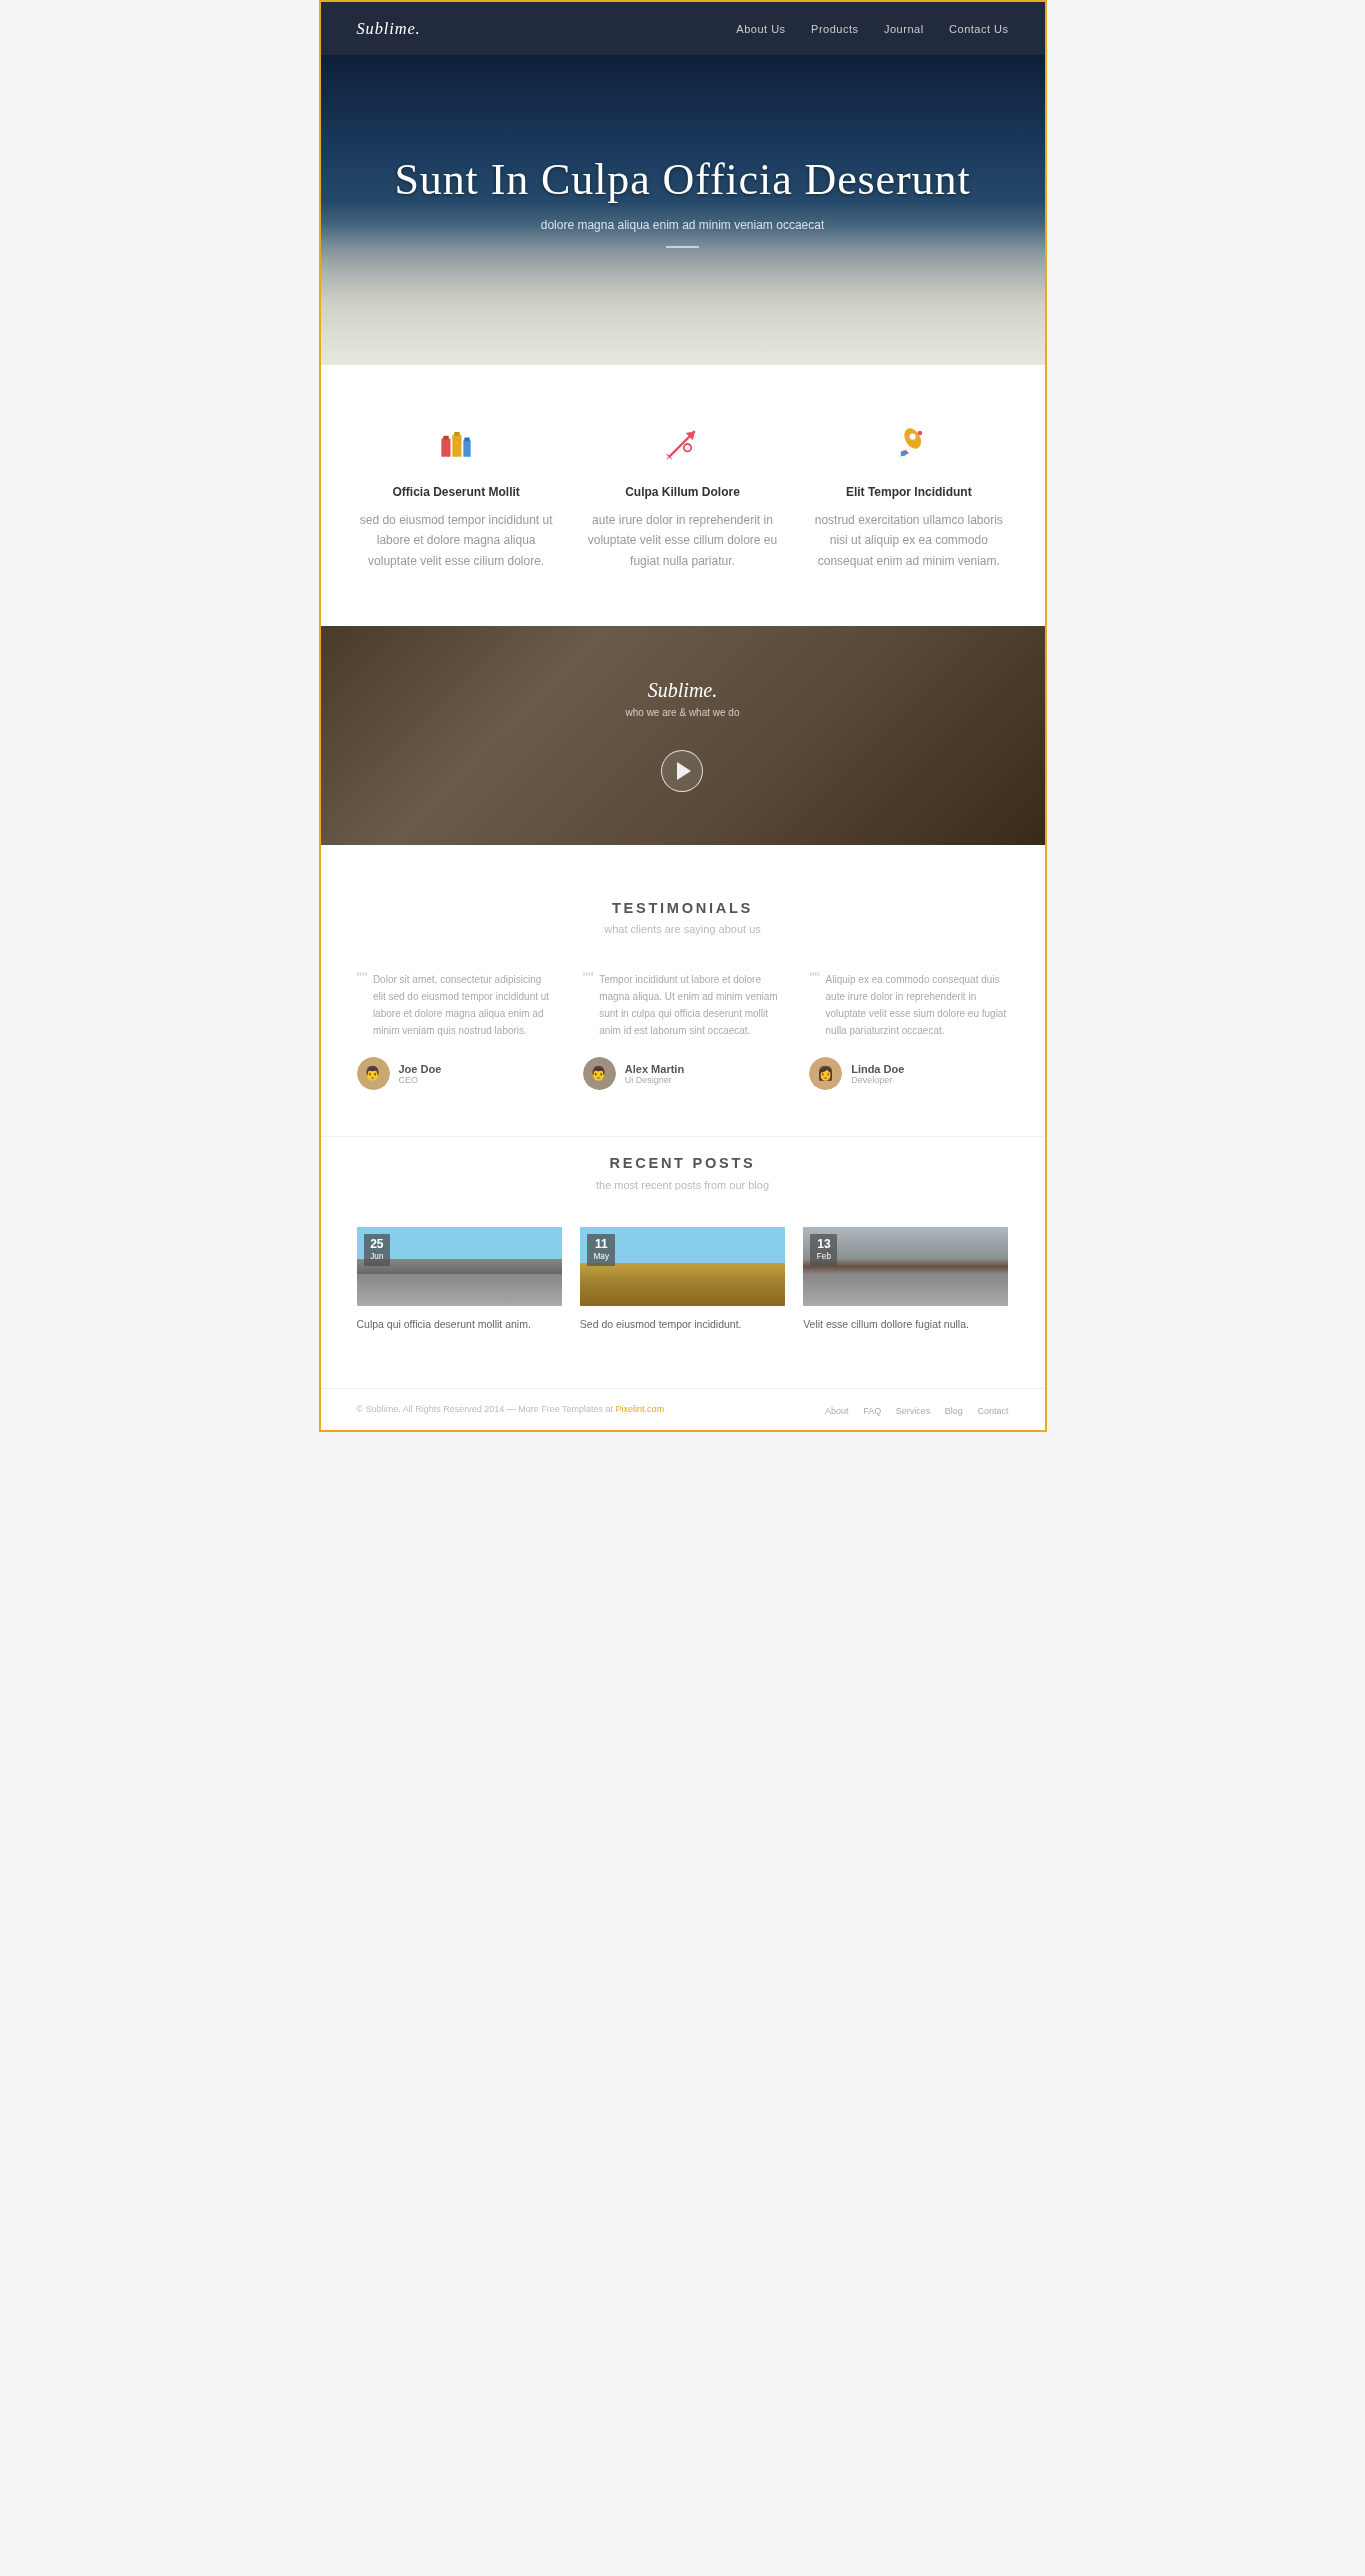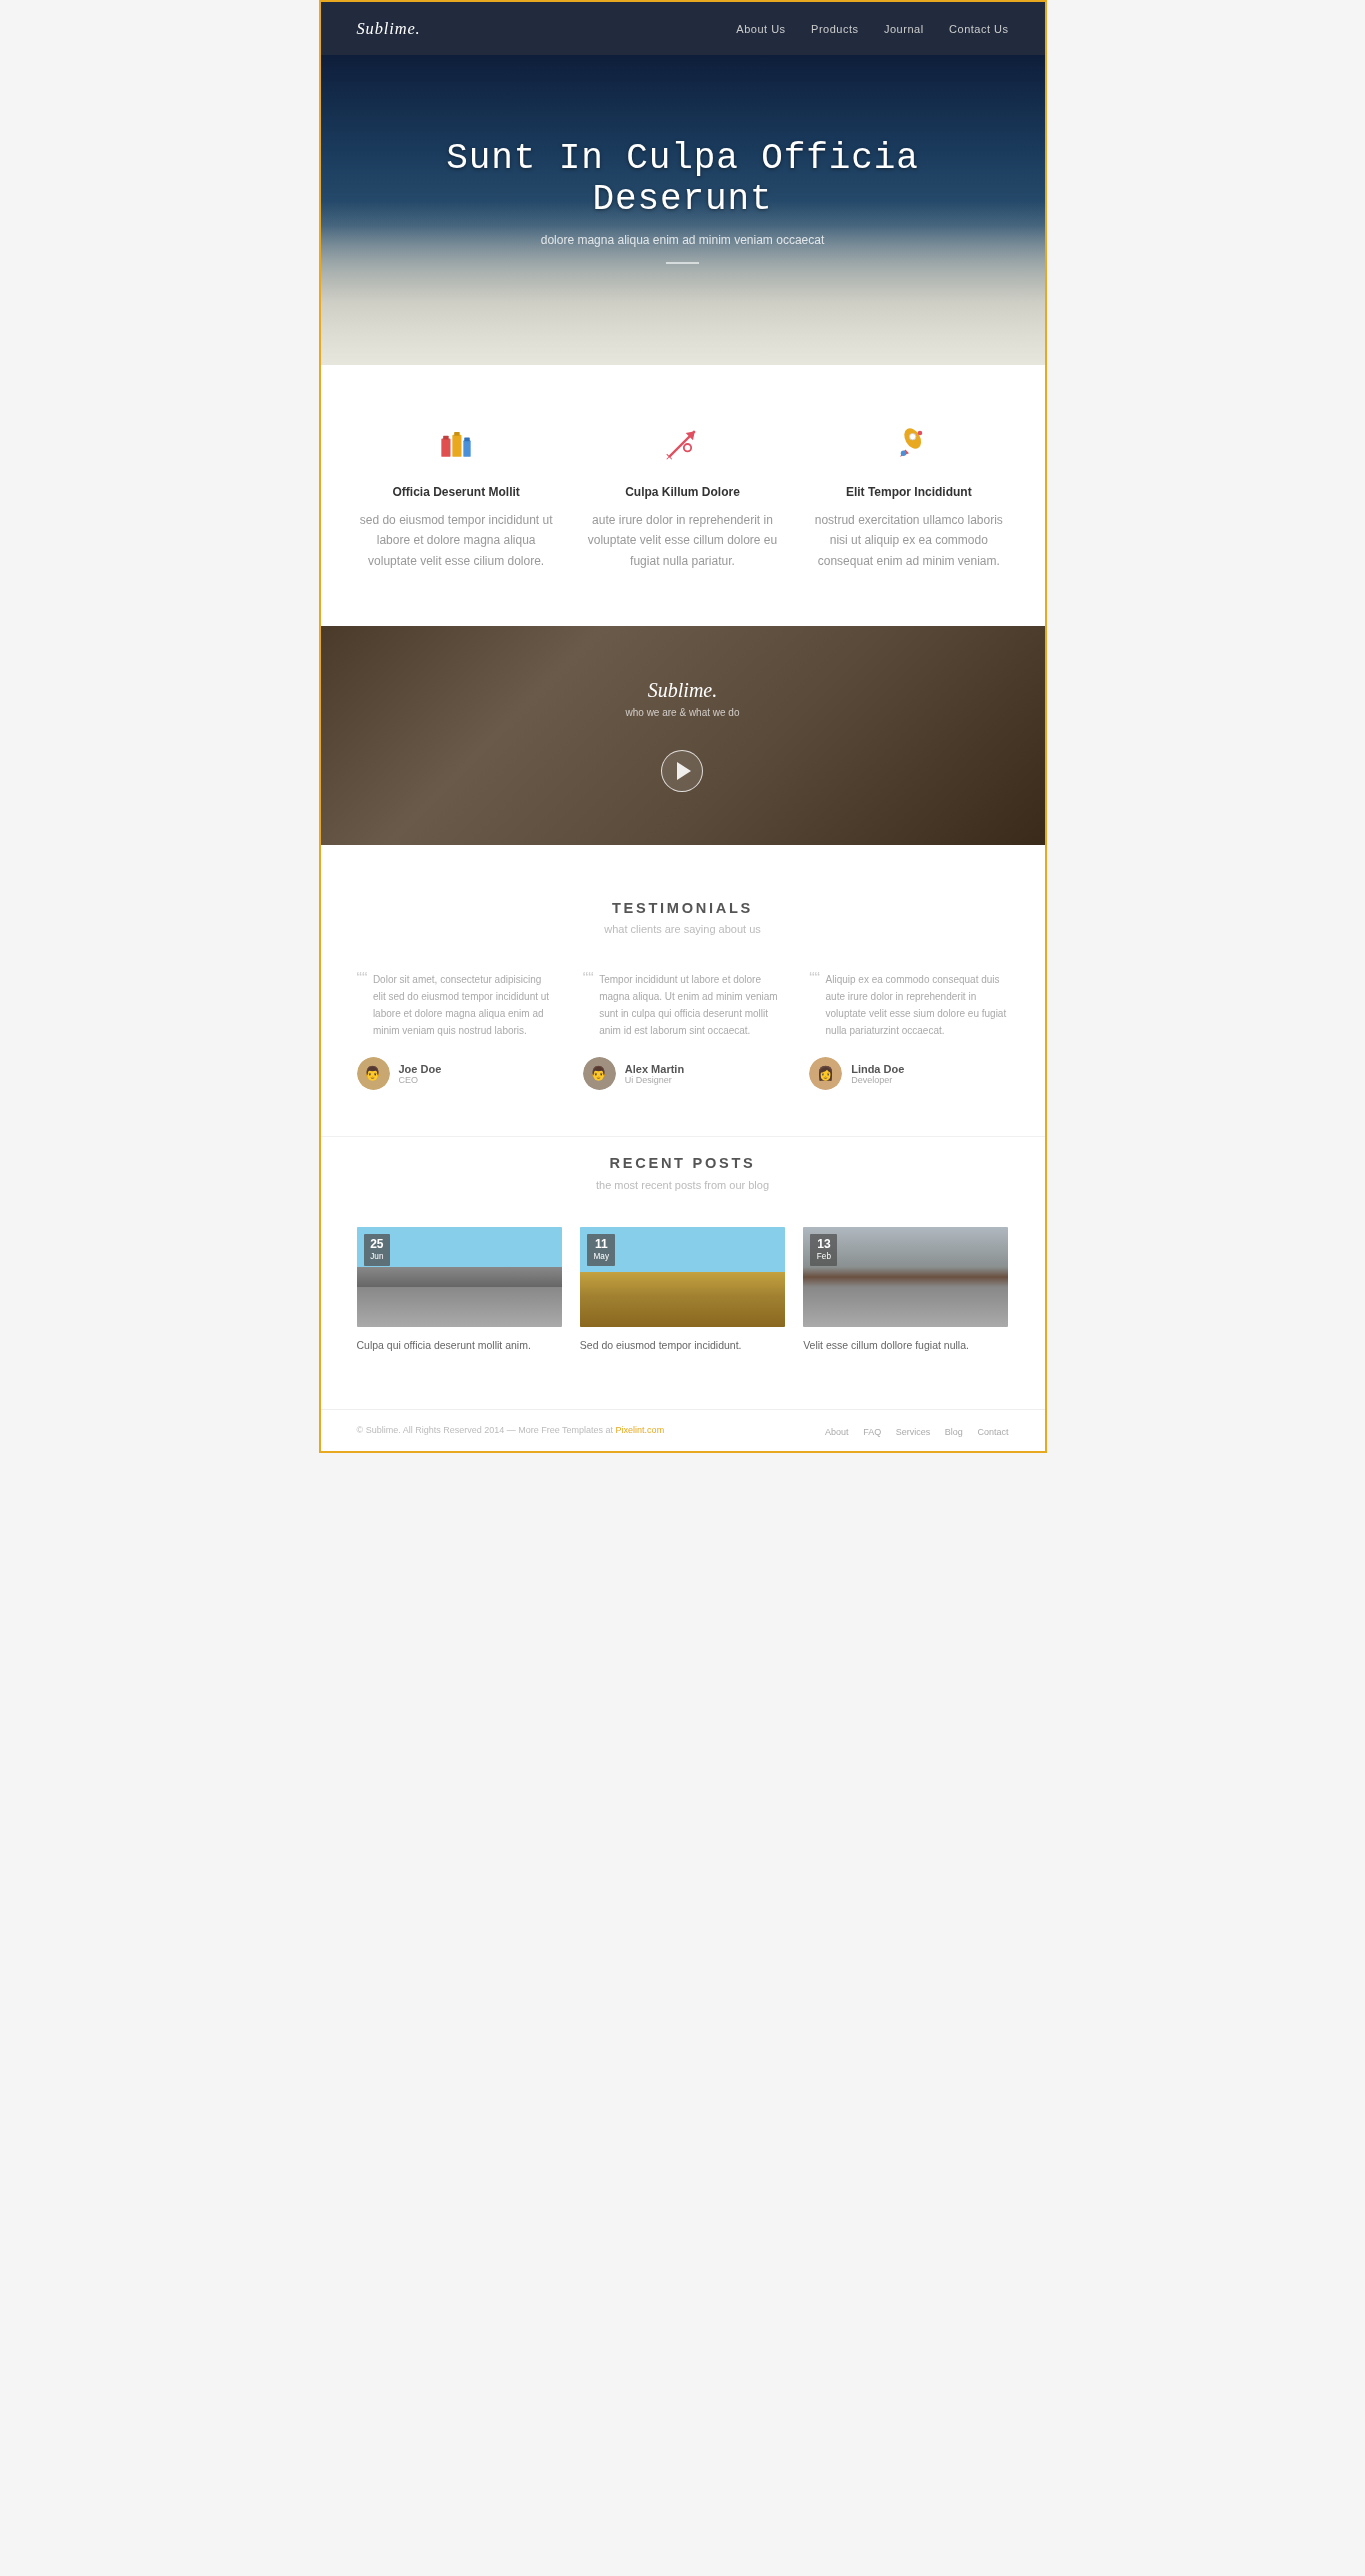--- a/index.html
+++ b/index.html
@@ -49,22 +49,22 @@
       overflow: hidden;
     }
     .hero::before {
       content: '';
       position: absolute;
       bottom: 0; left: 0; right: 0;
       height: 164px;
       background: linear-gradient(180deg, transparent, rgba(200,200,190,0.6) 50%, rgba(230,230,220,0.9) 100%);
     }
     .hero-title {
-      font-family: Liberation Mono, monospace;
-      font-size: 36px;
+      font-family: Liberation Serif, serif;
+      font-size: 44px;
       font-weight: 300;
       color: #fff;
       letter-spacing: 0.9px;
       margin-bottom: 12.7px;
       position: relative;
       z-index: 2;
       text-shadow: 0 0.9px 3.6px rgba(0,0,0,0.5);
     }
     .hero-subtitle {
       font-family: Arial, sans-serif;
@@ -273,21 +273,21 @@
       justify-content: center;
       max-width: 656px;
       margin: 0 auto;
     }
     .post-item {
       flex: 1;
       text-align: left;
     }
     .post-image-wrap {
       position: relative;
-      height: 100px;
+      height: 79px;
       margin-bottom: 11px;
       overflow: hidden;
       border-radius: 0.9px;
     }
     .post-image {
       width: 100%;
       height: 100%;
       object-fit: cover;
     }
     .post-image-road {

